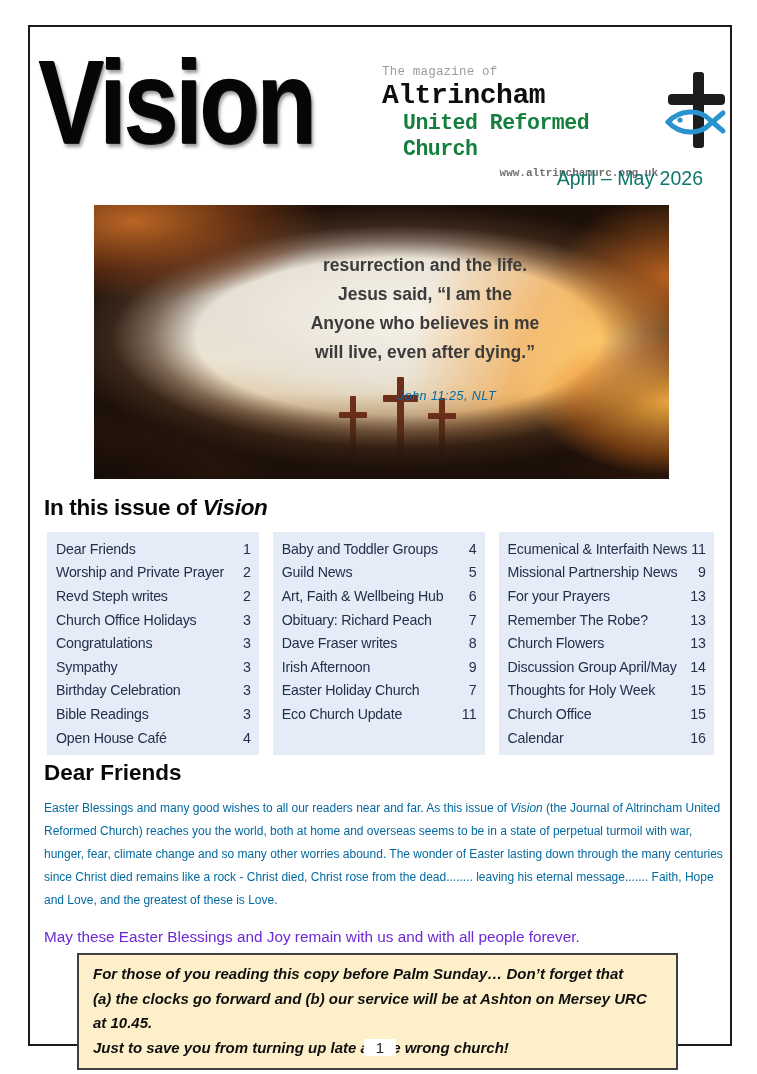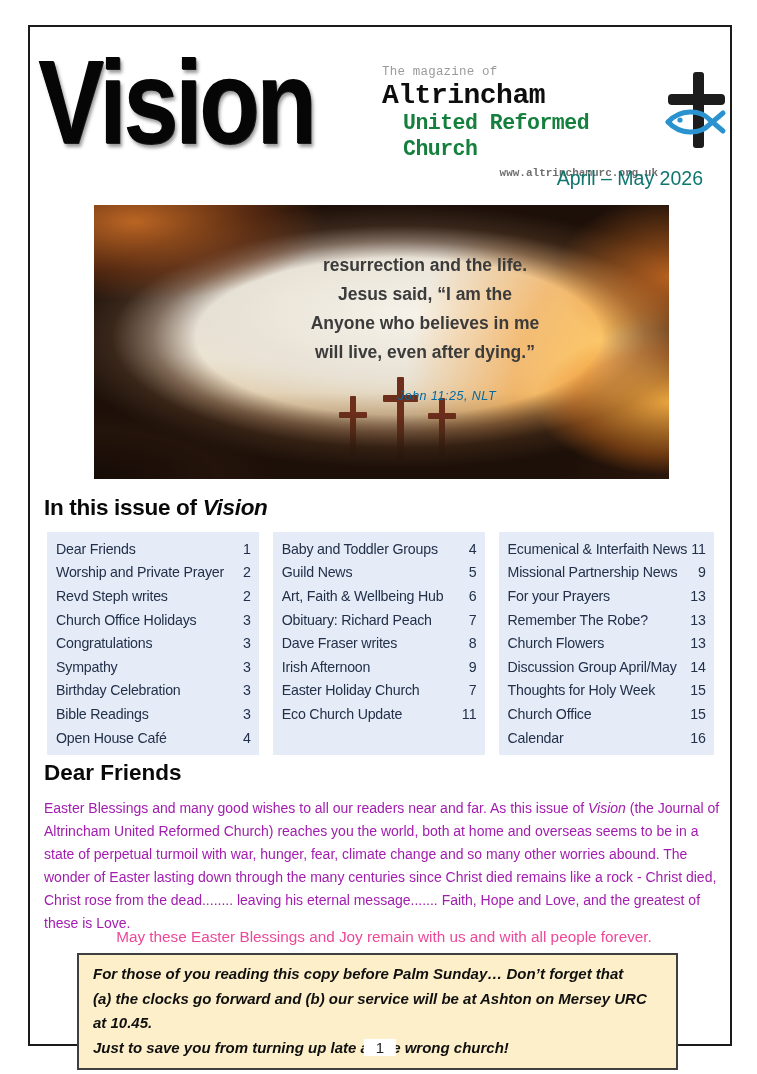--- a/index.html
+++ b/index.html
@@ -57,23 +57,23 @@
   .toc{position:absolute;left:17px;top:505px;width:667px;display:grid;
        grid-template-columns:1fr 1fr 1fr;gap:14px;}
   .toc-col{background:#e5ecf7;padding:5px 8px 6px 9px;min-height:212px;box-sizing:border-box;}
   .toc-row{display:flex;justify-content:space-between;align-items:center;height:23.6px;
        font-size:14.2px;color:#22304a;}
   .toc-label{white-space:nowrap;letter-spacing:-0.2px;}
   .toc-page{white-space:nowrap;padding-left:4px;}
 
   
   .article-heading{position:absolute;left:14px;top:733px;font-size:22.5px;font-weight:700;color:#090909;}
-  .para1{position:absolute;left:14px;top:770px;width:680px;font-size:14px;line-height:23px;color:#a21caf;}
+  .para1{position:absolute;left:14px;top:770px;width:680px;font-size:12px;line-height:23px;color:#0369a1;}
   .para1 em{font-style:italic;}
-  .para2{position:absolute;left:14px;top:898px;width:680px;font-size:15.3px;line-height:23px;color:#ec4899;text-align:center;}
+  .para2{position:absolute;left:14px;top:898px;width:680px;font-size:15.3px;line-height:23px;color:#6d28d9;}
 
   
   .notice{position:absolute;left:47px;top:926px;width:601px;box-sizing:border-box;
       background:#fdefc9;border:2px solid #3f3f3f;padding:7px 14px 8px 14px;
       font-size:15px;font-weight:700;font-style:italic;line-height:24.5px;color:#101010;}
 
   
   .pagenum{position:absolute;left:50%;bottom:-12px;transform:translateX(-50%);
       background:#ffffff;padding:0 12px;font-size:15px;color:#222;}
 </style>

